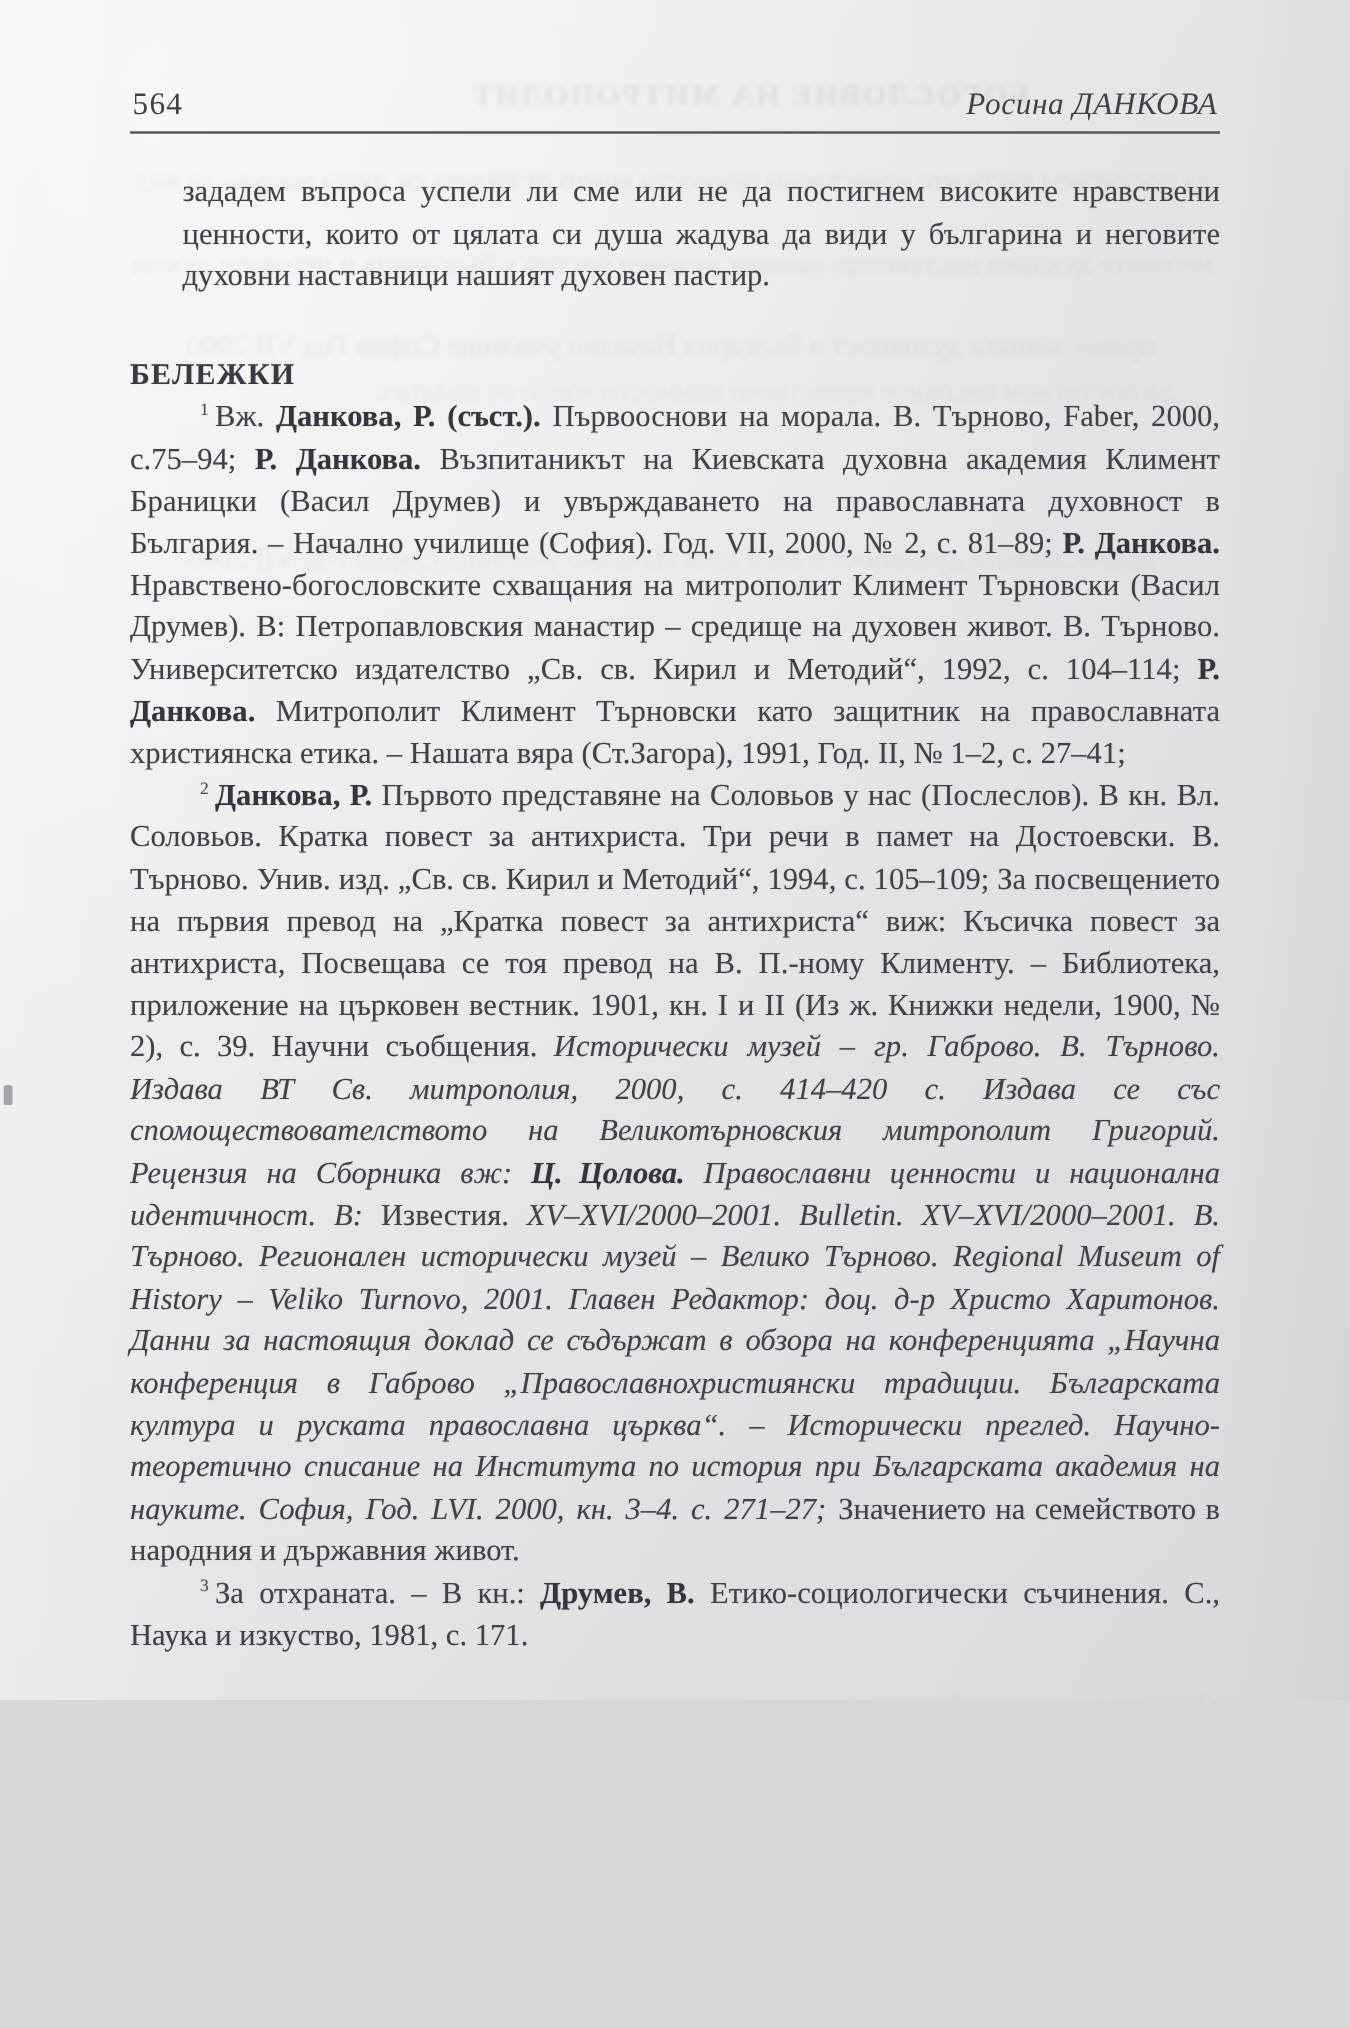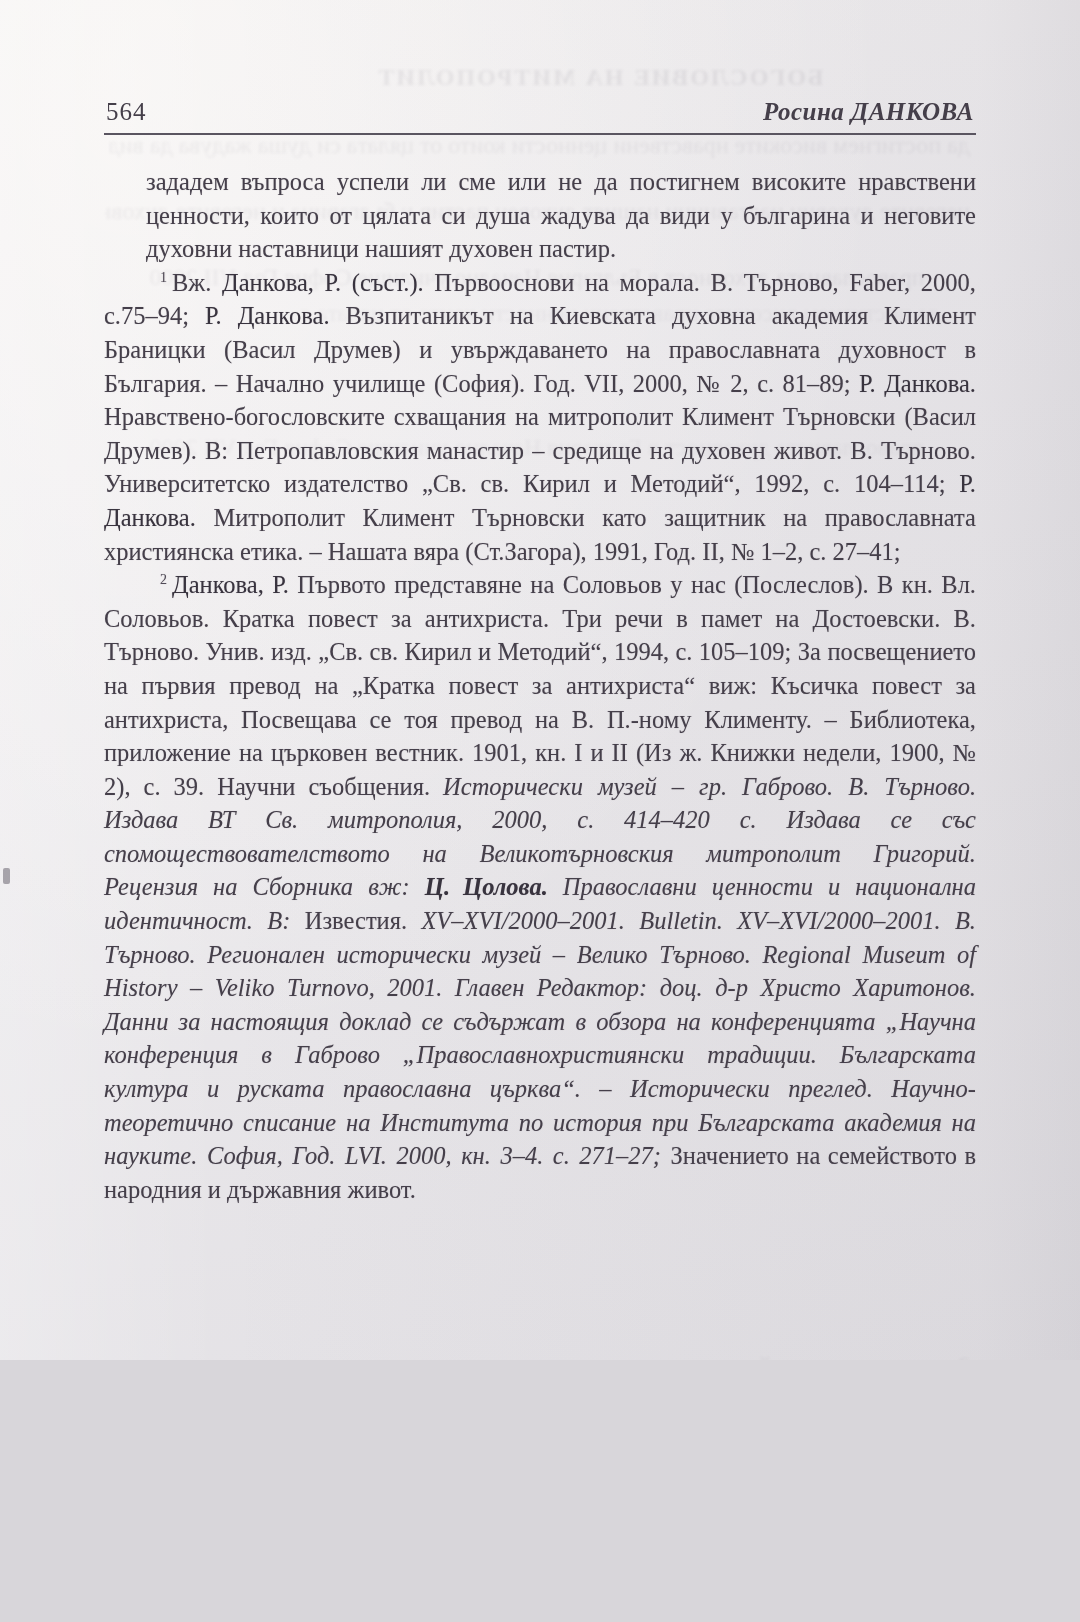--- a/index.html
+++ b/index.html
@@ -17,32 +17,32 @@
     padding-left:31px;
   }
   .column{position:absolute;left:104px;top:0;width:872px;}
   .header-row{
     display:flex;justify-content:space-between;align-items:flex-end;
     padding:70px 2px 7px 2px;
     border-bottom:2px solid #5a5560;
     font-size:25px;line-height:28px;
   }
   .page-number{letter-spacing:1px;}
-  .running-header{font-weight:bold;font-style:italic;letter-spacing:.5px;margin-top:28px;}
+  .running-header{font-weight:normal;font-style:italic;letter-spacing:.5px;}
   p{margin:0;font-size:24.5px;line-height:33.6px;text-align:justify;
     text-shadow:0 0 1px rgba(69,63,74,.28);}
   .opening{margin-top:30px;margin-left:42px;}
   .notes-heading{
     margin-top:46px;font-weight:bold;font-size:24px;letter-spacing:1px;
     text-align:left;color:#3c3741;
   }
   .source-note{margin-top:13px;font-style:italic;text-indent:56px;word-spacing:2px;}
   .footnote{text-indent:56px;}
   sup.fn-marker{font-size:14px;line-height:0;vertical-align:super;margin-right:5px;color:#514b57;}
-  .seg-b{font-weight:normal;color:#38333e;}
+  .seg-b{font-weight:bold;color:#38333e;}
   .seg-i{font-style:italic;word-spacing:2px;}
   .seg-bi{font-weight:bold;font-style:italic;color:#38333e;}
   
   .bleed{
     position:absolute;
     transform:scaleX(-1);
     filter:blur(1.7px);
     opacity:.075;
     color:#4d4858;
     font-size:24px;line-height:30px;
@@ -77,22 +77,24 @@
 
   <div class="column">
 
     <div class="header-row">
       <span class="page-number">564</span>
       <span class="running-header">Росина ДАНКОВА</span>
     </div>
 
     <p class="opening">зададем въпроса успели ли сме или не да постигнем високите нравствени ценности, които от цялата си душа жадува да види у българина и неговите духовни наставници нашият духовен пастир.</p>
 
+    <p class="notes-heading">БЕЛЕЖКИ</p>
 
 
     <p class="footnote"><sup class="fn-marker">1</sup><span class="seg-r">Вж. </span><span class="seg-b">Данкова, Р. (съст.).</span><span class="seg-r"> Първооснови на морала. В. Търново, Faber, 2000, с.75–94; </span><span class="seg-b">Р. Данкова.</span><span class="seg-r"> Възпитаникът на Киевската духовна академия Климент Браницки (Васил Друмев) и увърждаването на православната духовност в България. – Начално училище (София). Год. VII, 2000, № 2, с. 81–89; </span><span class="seg-b">Р. Данкова.</span><span class="seg-r"> Нравствено-богословските схващания на митрополит Климент Търновски (Васил Друмев). В: Петропавловския манастир – средище на духовен живот. В. Търново. Университетско издателство „Св. св. Кирил и Методий“, 1992, с. 104–114; </span><span class="seg-b">Р. Данкова.</span><span class="seg-r"> Митрополит Климент Търновски като защитник на православната християнска етика. – Нашата вяра (Ст.Загора), 1991, Год. II, № 1–2, с. 27–41;</span></p>
 
     <p class="footnote"><sup class="fn-marker">2</sup><span class="seg-b">Данкова, Р.</span><span class="seg-r"> Първото представяне на Соловьов у нас (Послеслов). В кн. Вл. Соловьов. Кратка повест за антихриста. Три речи в памет на Достоевски. В. Търново. Унив. изд. „Св. св. Кирил и Методий“, 1994, с. 105–109; За посвещението на първия превод на „Кратка повест за антихриста“ виж: Късичка повест за антихриста, Посвещава се тоя превод на В. П.-ному Клименту. – Библиотека, приложение на църковен вестник. 1901, кн. I и II (Из ж. Книжки недели, 1900, № 2), с. 39. Научни съобщения. </span><span class="seg-i">Исторически музей – гр. Габрово. В. Търново. Издава ВТ Св. митрополия, 2000, с. 414–420 с. Издава се със спомоществователството на Великотърновския митрополит Григорий. Рецензия на Сборника вж: </span><span class="seg-bi">Ц. Цолова.</span><span class="seg-i"> Православни ценности и национална идентичност. В: </span><span class="seg-r">Известия.</span><span class="seg-i"> XV–XVI/2000–2001. Bulletin. XV–XVI/2000–2001. В. Търново. Регионален исторически музей – Велико Търново. Regional Museum of History – Veliko Turnovo, 2001. Главен Редактор: доц. д-р Христо Харитонов. Данни за настоящия доклад се съдържат в обзора на конференцията „Научна конференция в Габрово „Православнохристиянски традиции. Българската култура и руската православна църква“. – Исторически преглед. Научно-теоретично списание на Института по история при Българската академия на науките. София, Год. LVI. 2000, кн. 3–4. с. 271–27; </span><span class="seg-r">Значението на семейството в народния и държавния живот.</span></p>
 
 
+    <p class="footnote"><sup class="fn-marker">3</sup><span class="seg-r">За отхраната. – В кн.: </span><span class="seg-b">Друмев, В.</span><span class="seg-r"> Етико-социологически съчинения. С., Наука и изкуство, 1981, с. 171.</span></p>
 
   </div>
 </div>
 
 </body></html>

